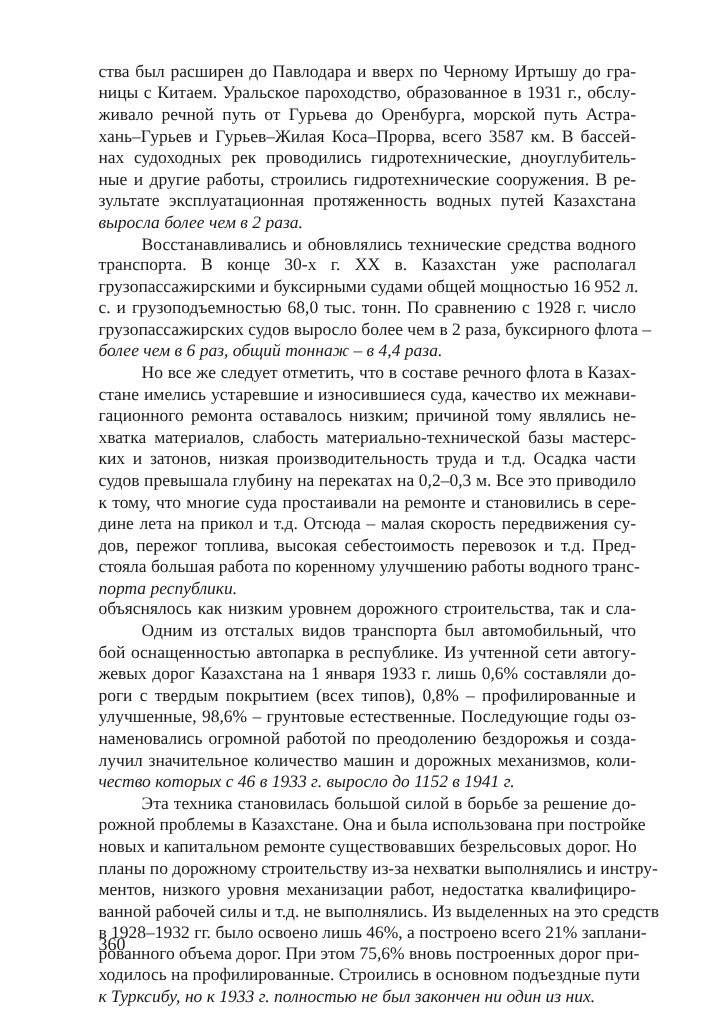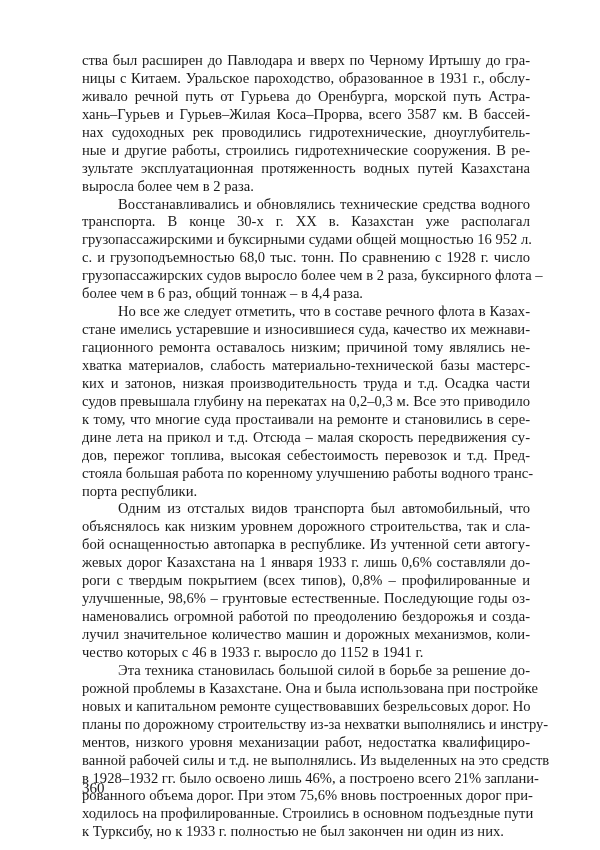--- a/index.html
+++ b/index.html
@@ -9,21 +9,21 @@
   }
   .page {
     position: absolute; left: 82px; top: 52px; width: 448px;
     font-family: "Liberation Serif", serif;
     font-size: 14.6px; line-height: 17.95px; color: #1a1a1a;
   }
   .line {
     display: block; white-space: nowrap; height: 17.95px;
     text-align: justify; text-align-last: justify;
   }
-  .line.last { text-align-last: left; }
+  .line.last { text-align-last: left; font-style: italic; }
   .line.indent { padding-left: 36px; }
   .page-number {
     position: absolute; left: 82px; top: 780px;
     font-family: "Liberation Serif", serif; font-size: 15px; color: #1a1a1a;
   }
 </style>
 </head>
 <body>
 
 <div class="page" id="page-body">
@@ -52,22 +52,22 @@
       <span class="line">хватка материалов, слабость материально-технической базы мастерс-</span>
       <span class="line">ких и затонов, низкая производительность труда и т.д. Осадка части</span>
       <span class="line">судов превышала глубину на перекатах на 0,2–0,3 м. Все это приводило</span>
       <span class="line">к тому, что многие суда простаивали на ремонте и становились в сере-</span>
       <span class="line">дине лета на прикол и т.д. Отсюда – малая скорость передвижения су-</span>
       <span class="line">дов, пережог топлива, высокая себестоимость перевозок и т.д. Пред-</span>
       <span class="line">стояла большая работа по коренному улучшению работы водного транс-</span>
       <span class="line last">порта республики.</span>
     </div>
     <div>
+      <span class="line">объяснялось как низким уровнем дорожного строительства, так и сла-</span>
       <span class="line indent">Одним из отсталых видов транспорта был автомобильный, что</span>
-      <span class="line">объяснялось как низким уровнем дорожного строительства, так и сла-</span>
       <span class="line">бой оснащенностью автопарка в республике. Из учтенной сети автогу-</span>
       <span class="line">жевых дорог Казахстана на 1 января 1933 г. лишь 0,6% составляли до-</span>
       <span class="line">роги с твердым покрытием (всех типов), 0,8% – профилированные и</span>
       <span class="line">улучшенные, 98,6% – грунтовые естественные. Последующие годы оз-</span>
       <span class="line">наменовались огромной работой по преодолению бездорожья и созда-</span>
       <span class="line">лучил значительное количество машин и дорожных механизмов, коли-</span>
       <span class="line last">чество которых с 46 в 1933 г. выросло до 1152 в 1941 г.</span>
     </div>
     <div>
       <span class="line indent">Эта техника становилась большой силой в борьбе за решение до-</span>

